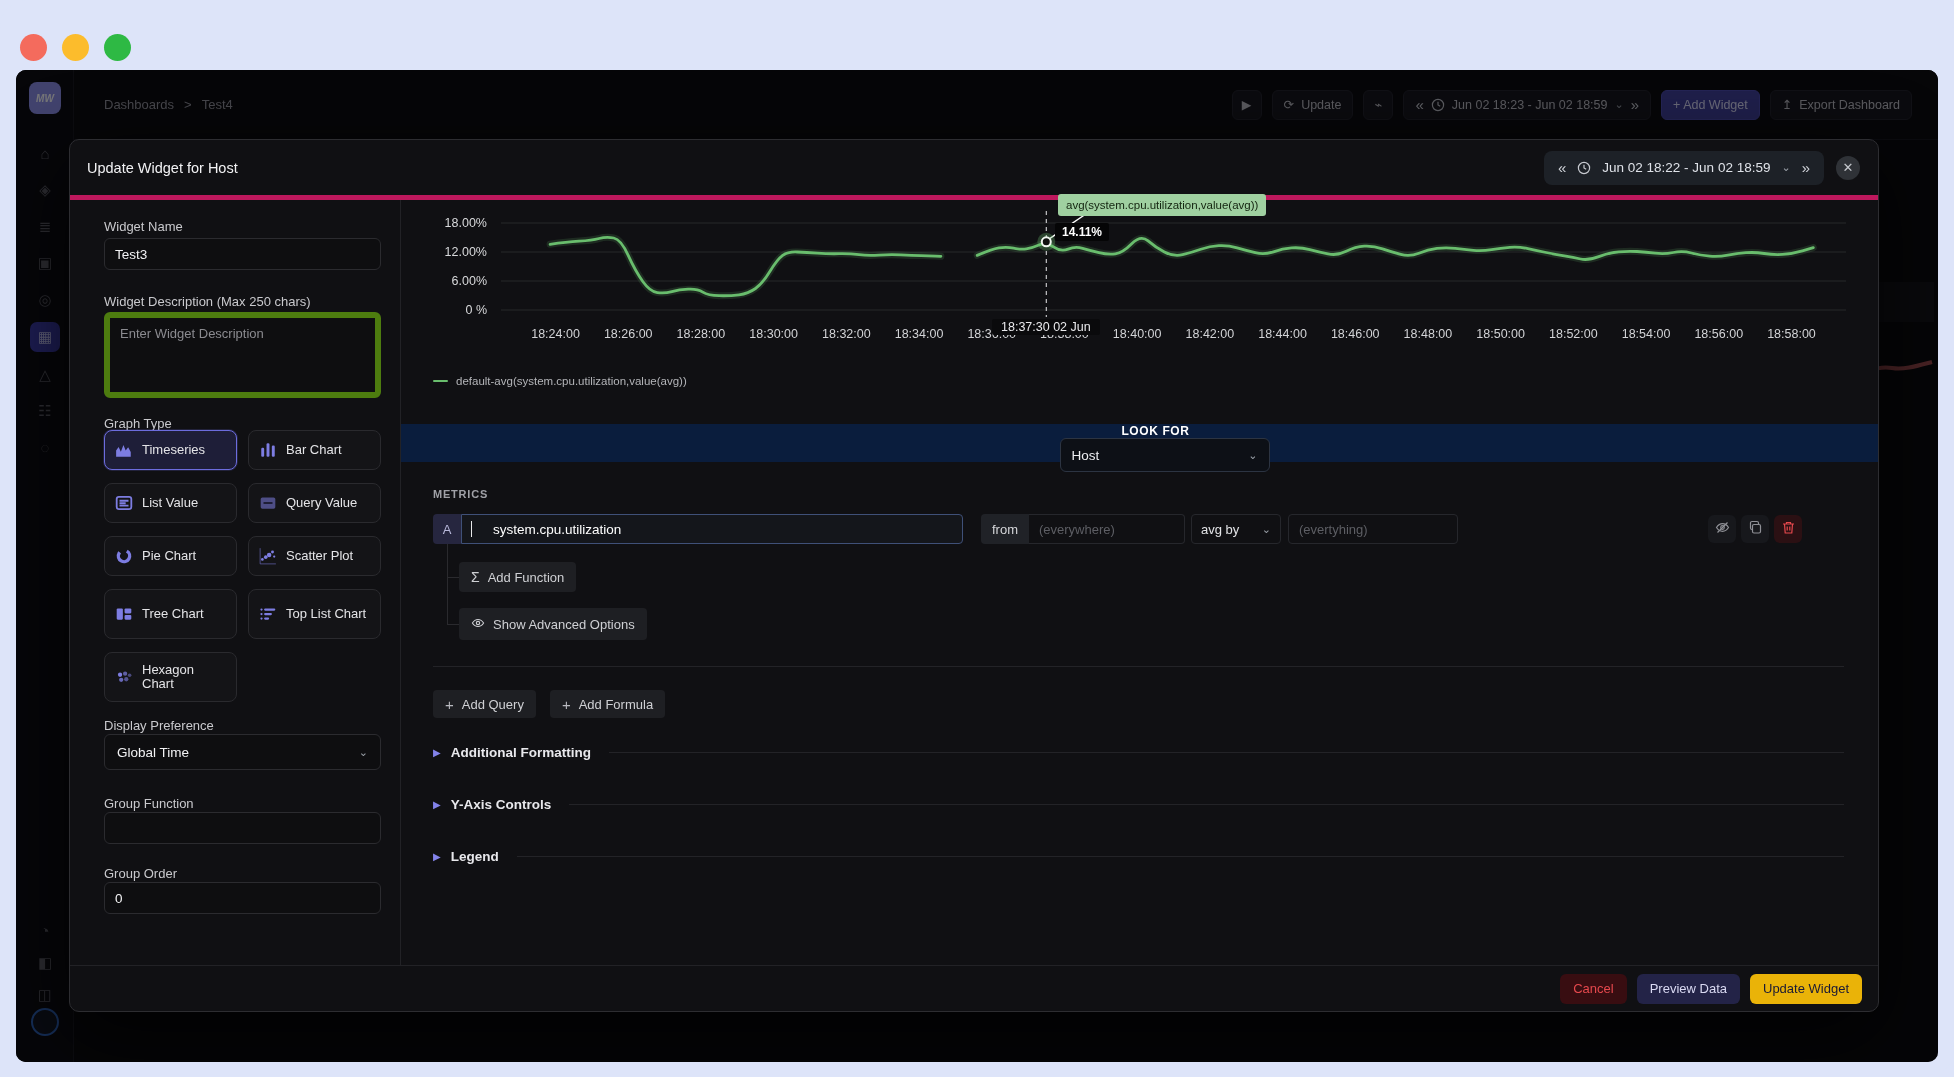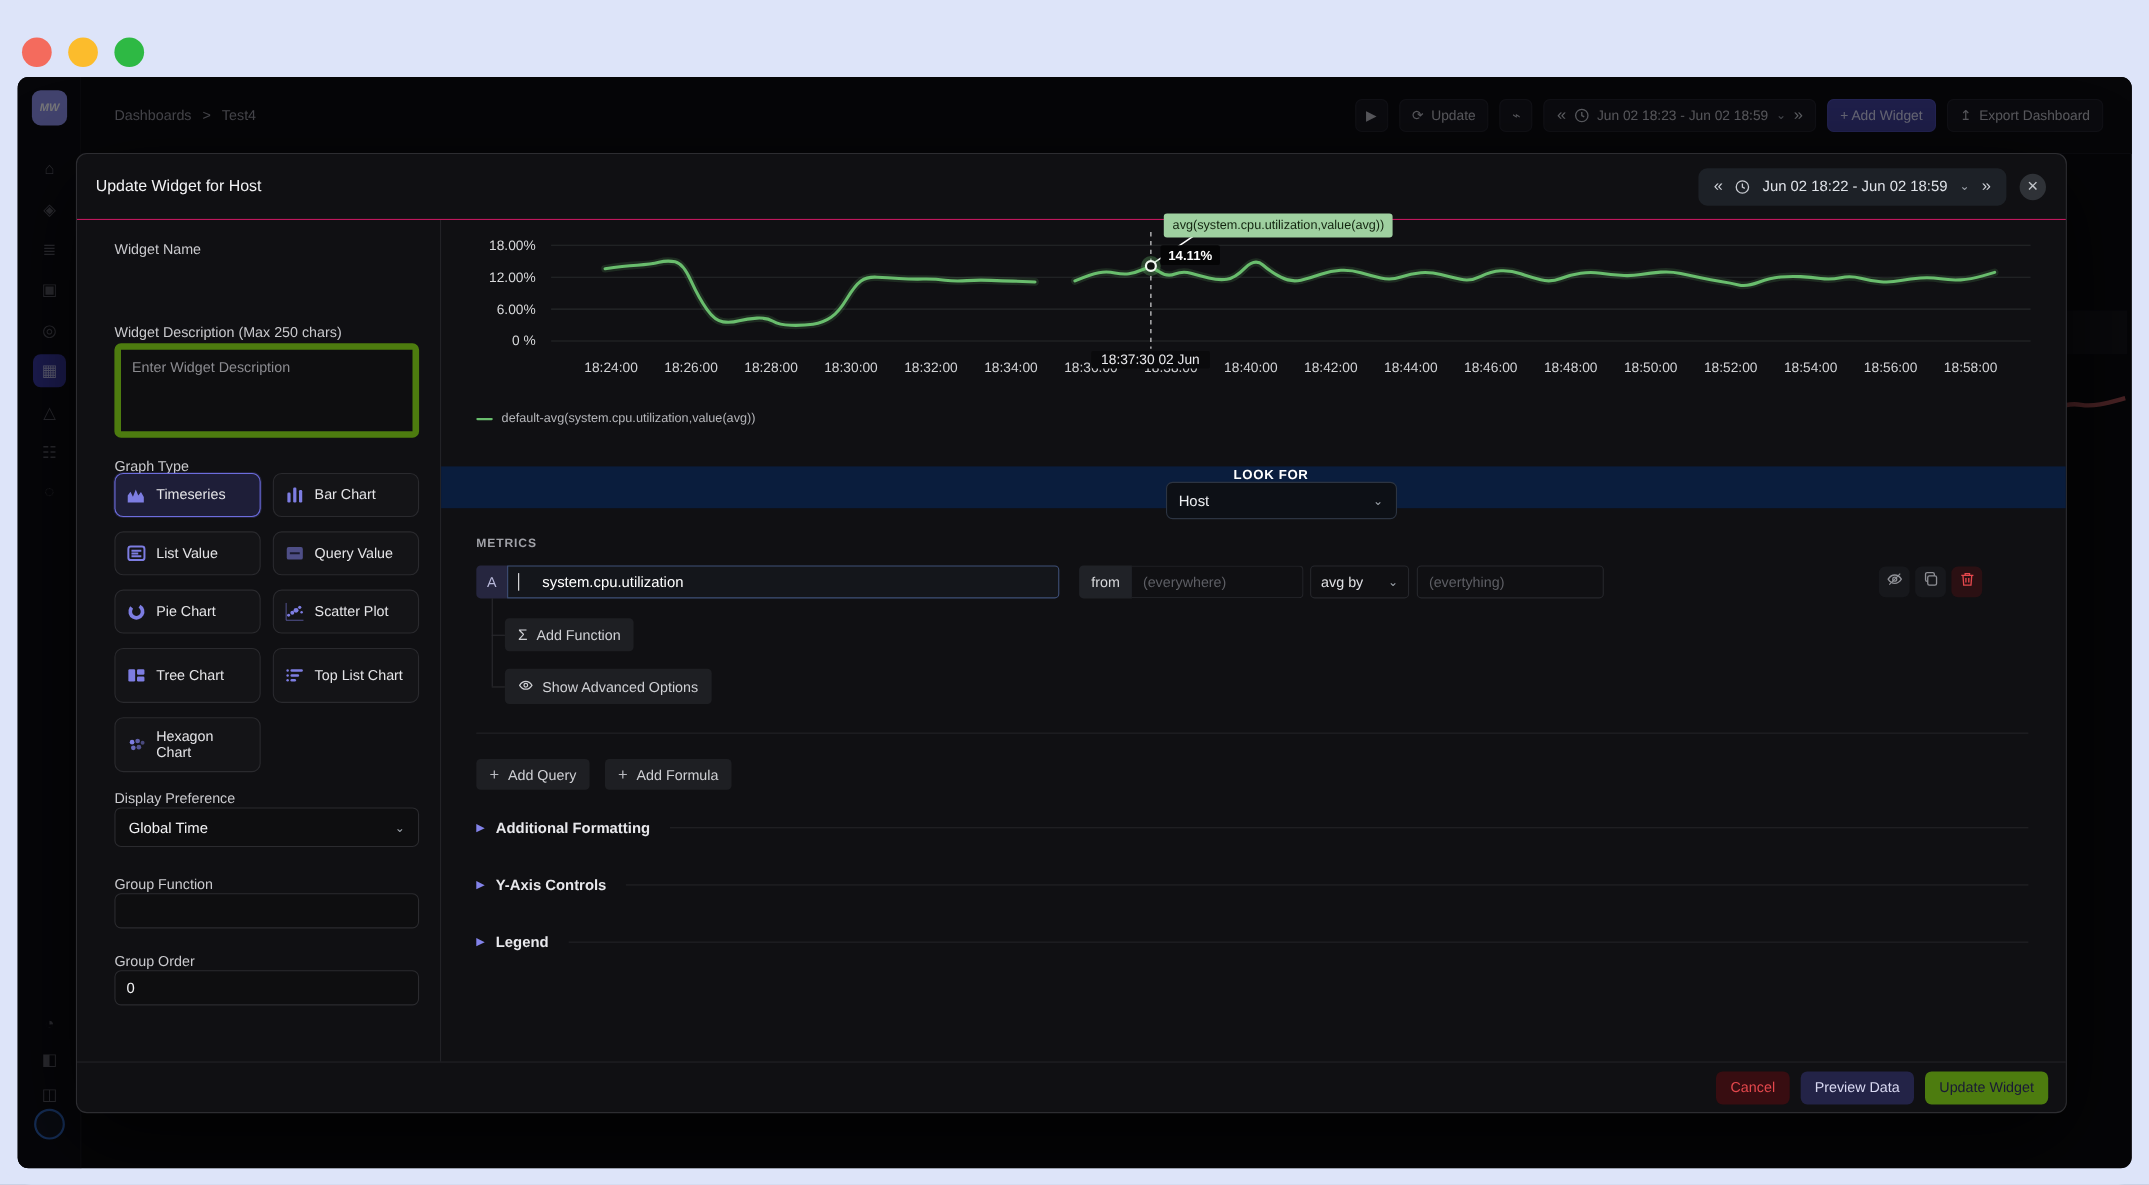--- a/index.html
+++ b/index.html
@@ -22,21 +22,21 @@
   .crumb { font-size:13px; color:#9a9aa0; display:flex; gap:10px; align-items:center; }
   .tb-right { margin-left:auto; display:flex; align-items:center; gap:10px; }
   .tb-btn { height:30px; background:#16161a; border:1px solid #232329; border-radius:6px; color:#c3c3c9; font-size:12.5px; display:flex; align-items:center; gap:7px; padding:0 11px; }
   .tb-btn.icon-only { width:30px; justify-content:center; padding:0; }
   .tb-btn.purple { background:#41419e; border-color:#4d4db4; color:#e2e2ff; }
   .bg-fragment { position:absolute; right:4px; top:212px; width:72px; height:110px; }
   .bg-dim { position:absolute; inset:0; background:rgba(4,4,7,0.55); }
 
   
   .modal { position:absolute; left:53px; top:69px; width:1810px; height:873px; background:#101013; border:1px solid #2d2d31; border-radius:10px; box-shadow:0 24px 80px rgba(0,0,0,.75); }
-  .modal-header { position:absolute; left:0; right:0; top:0; height:60px; border-bottom:1px solid #be185d; display:flex; align-items:center; padding:0 18px 0 17px; }
+  .modal-header { position:absolute; left:0; right:0; top:0; height:60px; border-bottom:5px solid #be185d; display:flex; align-items:center; padding:0 18px 0 17px; }
   .modal-title { font-size:14.5px; color:#f2f2f4; }
   .mh-right { margin-left:auto; display:flex; align-items:center; gap:12px; }
   .time-pill { height:34px; background:#1d2127; border-radius:8px; display:flex; align-items:center; gap:11px; padding:0 14px; color:#dfe2e8; font-size:13.5px; }
   .chev-dbl { color:#cfd2d8; font-size:15px; }
   .chev-down { color:#9aa0a8; font-size:11px; }
   .close-btn { width:24px; height:24px; border-radius:50%; background:#2f3237; color:#c4c7cc; font-size:13px; display:flex; align-items:center; justify-content:center; }
 
   .modal-body { position:absolute; left:0; right:0; top:60px; bottom:46px; display:flex; }
   
   .left-panel { position:relative; width:331px; border-right:1px solid #222226; flex:none; }
@@ -93,21 +93,21 @@
   .q-actions .grey-btn { position:static; height:28px; }
   .section { position:absolute; left:32px; right:34px; display:flex; align-items:center; gap:10px; }
   .sec-arrow { color:#8383ea; font-size:10px; }
   .sec-lbl { font-size:13.5px; font-weight:600; color:#e8e8ec; white-space:nowrap; }
   .sec-line { flex:1; height:1px; background:#232327; margin-left:8px; }
 
   .modal-footer { position:absolute; left:0; right:0; bottom:0; height:46px; border-top:1px solid #222226; display:flex; align-items:center; justify-content:flex-end; gap:10px; padding-right:16px; }
   .ft-btn { height:30px; border-radius:6px; font-size:13px; display:flex; align-items:center; padding:0 13px; }
   .ft-cancel { background:#380d11; color:#e5484d; }
   .ft-preview { background:#232347; color:#d9d9f2; }
-  .ft-update { background:#4d7c0f; color:#191936; }
+  .ft-update { background:#eab308; color:#191936; }
 
   .clock-ic svg { width:14px; height:14px; display:block; }
 </style>
 </head>
 <body>
 
 <div class="frame">
   <div class="traffic">
     <div class="light" style="background:#f46b5d"></div>
     <div class="light" style="background:#fcbc2c"></div>
@@ -223,20 +223,21 @@
           <div class="close-btn">
               <span>✕</span>
             </div>
         </div>
       </div>
 
       <div class="modal-body">
 
         <div class="left-panel">
           <div class="lp-label" style="top:19px">Widget Name</div>
+          <input class="lp-input" style="top: 38px;" value="Test3">
           <div class="lp-label" style="top:94px">Widget Description (Max 250 chars)</div>
           <textarea class="lp-textarea" style="top: 112px;" placeholder="Enter Widget Description"></textarea>
           <div class="lp-label" style="top:216px">Graph Type</div>
           <div class="gt-grid" id="gt-grid">
               <div class="gt-btn selected">
                 <span class="gt-ic">
                   <svg viewBox="0 0 16 16">
                     <path d="M1 14V8.5l2.2-3.2 2 4.2 2.3-6 2 5 2.2-3 2.3 4.2V14z" fill="currentColor"></path>
                   </svg>
                 </span>

